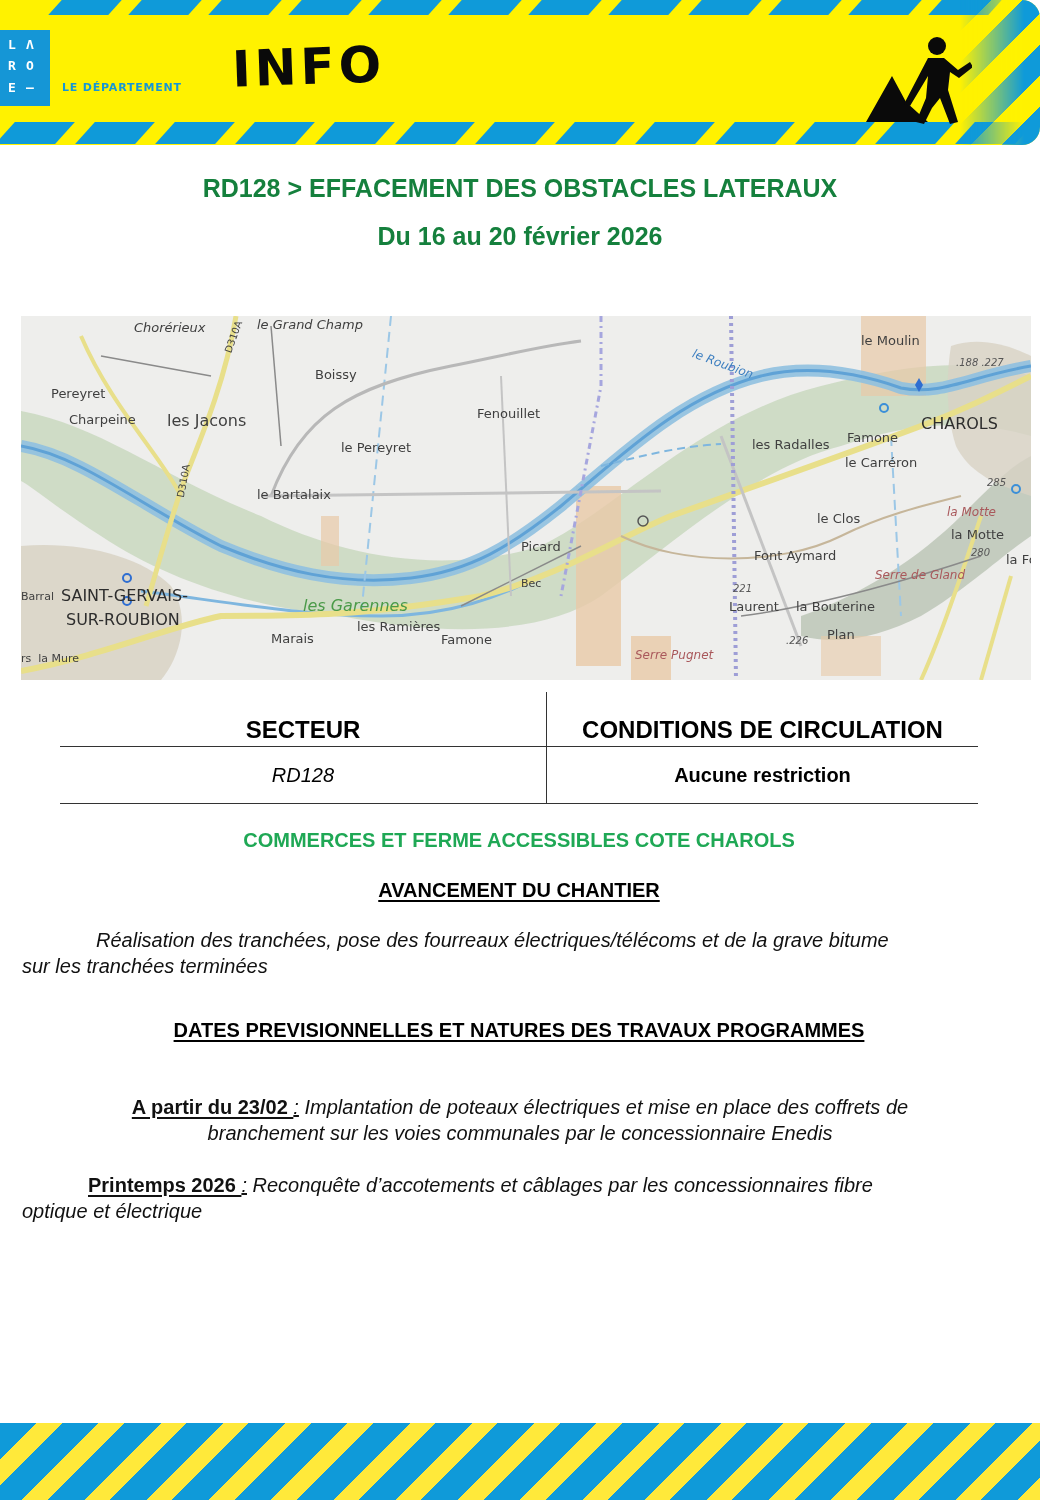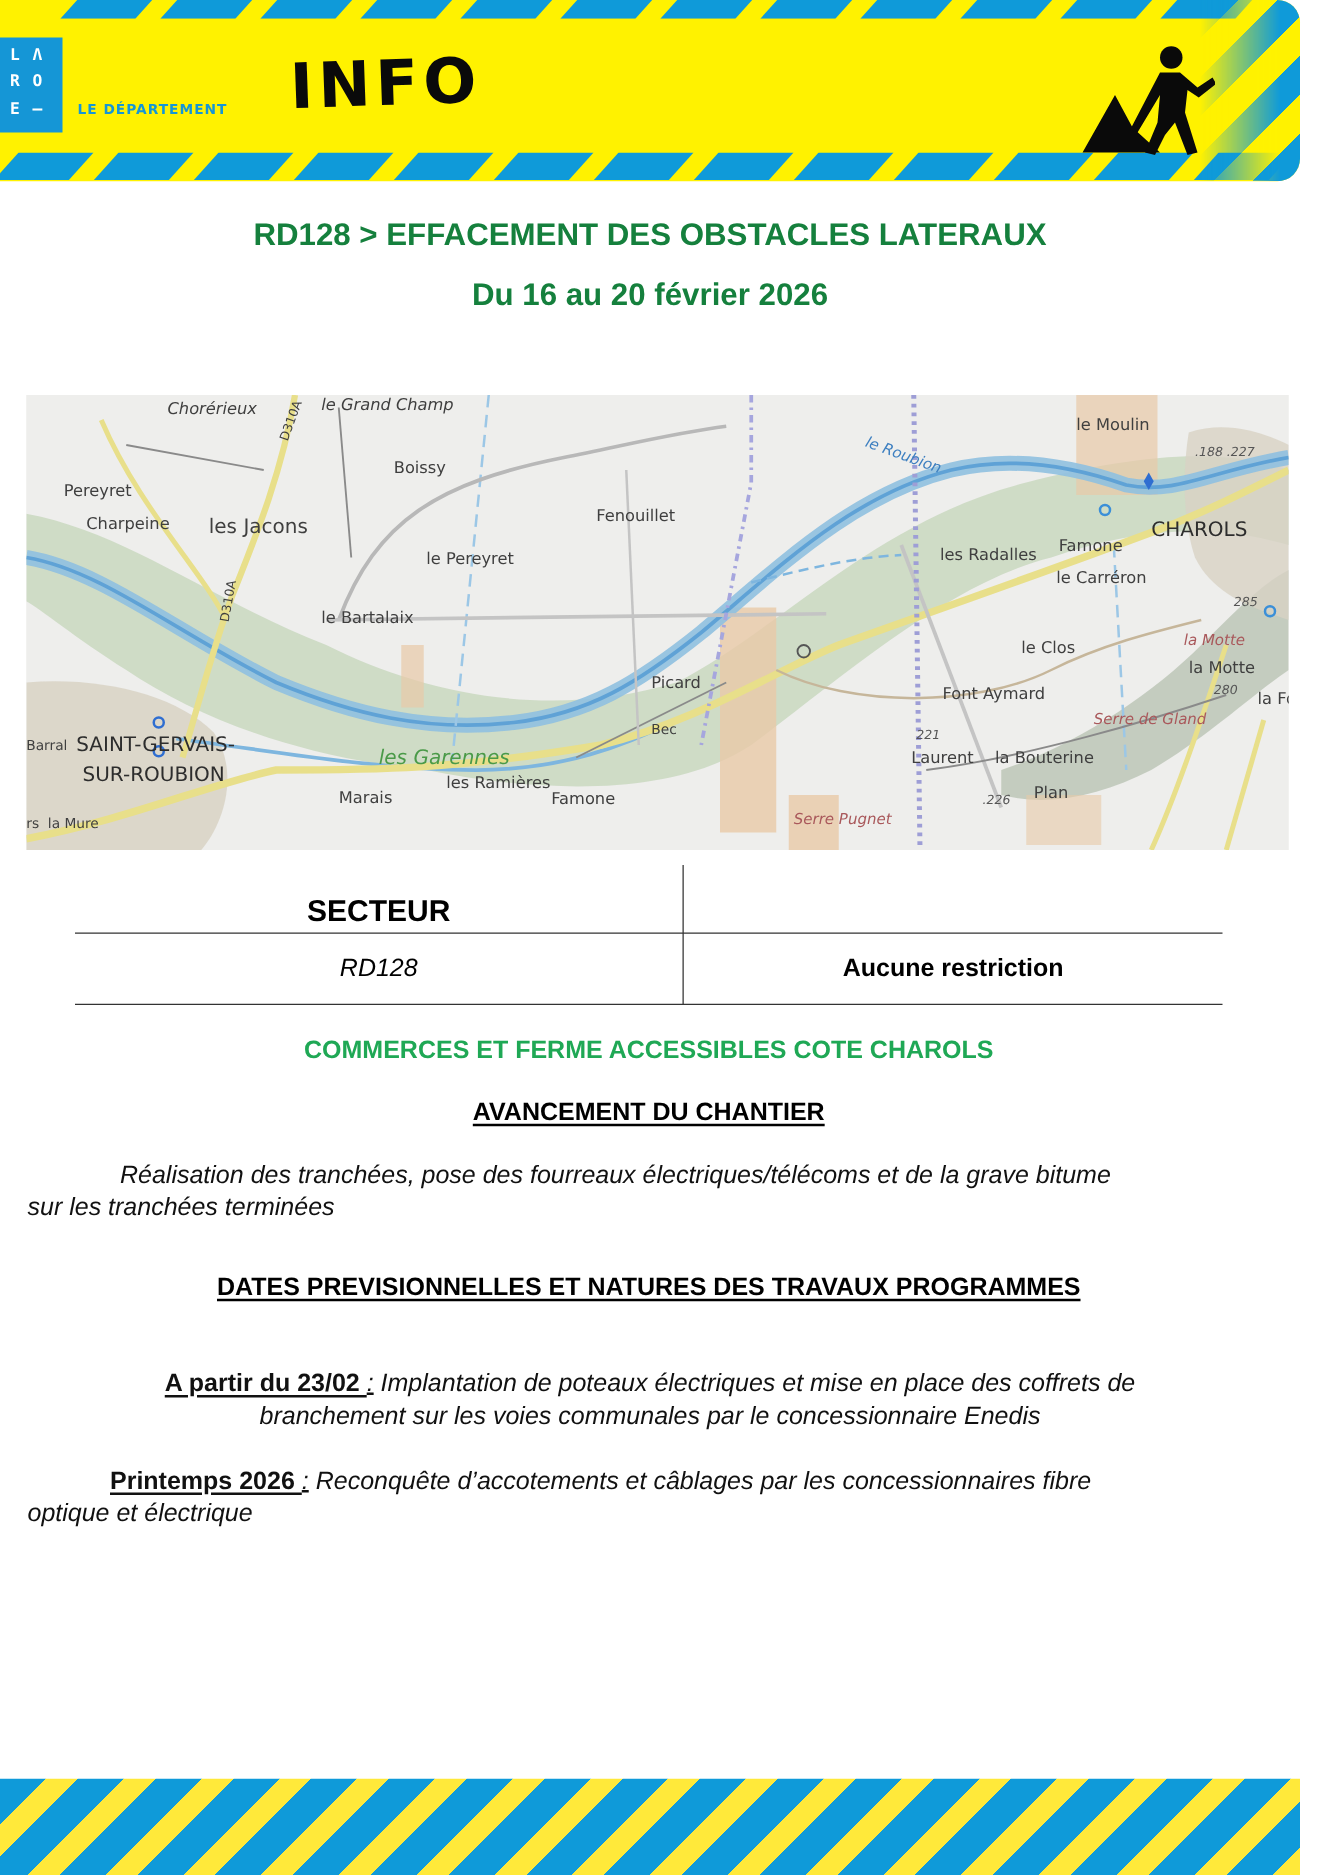--- a/index.html
+++ b/index.html
@@ -256,20 +256,21 @@
   <span class="map-label" style="left:250px;top:316px">Marais</span>
   <span class="map-label" style="left:420px;top:317px">Famone</span>
   <span class="map-label" style="left:0px;top:337px;font-size:11px;white-space:pre">rs  la Mure</span>
 </div>
 
 <div class="info-table">
   <div class="vline"></div>
   <div class="hline" style="top:54px"></div>
   <div class="hline" style="top:111px"></div>
   <div class="cell" style="left:0;width:486px;top:24px">SECTEUR</div>
+  <div class="cell" style="left:487px;width:431px;top:24px">CONDITIONS DE CIRCULATION</div>
   <div class="cell value ital" style="left:0;width:486px;top:72px">RD128</div>
   <div class="cell value" style="left:487px;width:431px;top:72px">Aucune restriction</div>
 </div>
 
 <div class="green-notice">COMMERCES ET FERME ACCESSIBLES COTE CHAROLS</div>
 
 <div class="section-head" style="top:879px">AVANCEMENT DU CHANTIER</div>
 <div class="para" style="top:927px">
   <span class="lead"></span><span>Réalisation des tranchées, pose des fourreaux électriques/télécoms et de la grave bitume</span><br>
   <span>sur les tranchées terminées</span>

